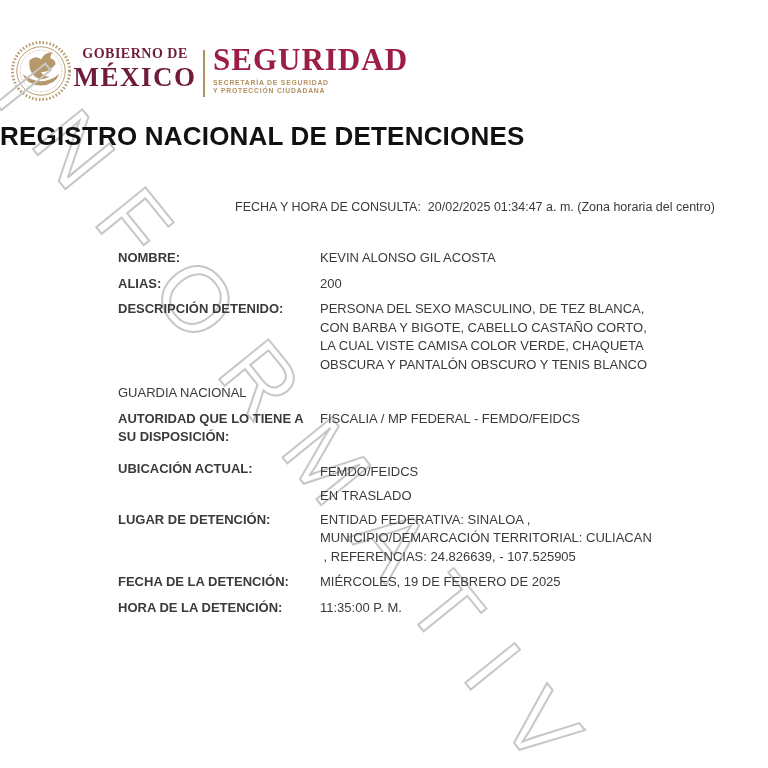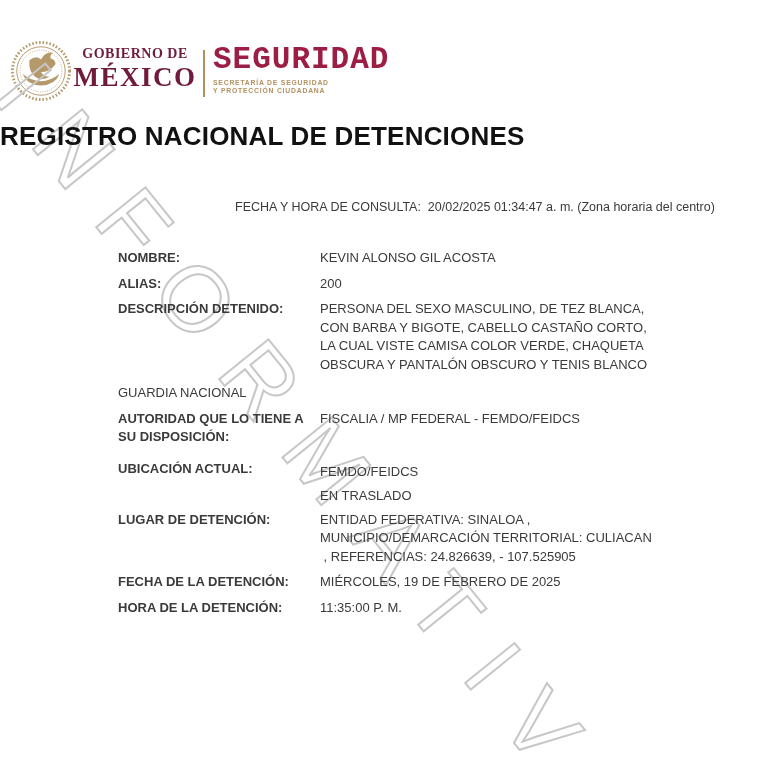--- a/index.html
+++ b/index.html
@@ -21,21 +21,21 @@
   .seal{position:absolute;left:10px;top:40px;width:62px;height:62px;}
   .brand{
     position:absolute;left:72px;top:47px;width:126px;text-align:center;
     font-family:"Liberation Serif",serif;color:#701b3c;font-weight:bold;line-height:1;
   }
   .brand .l1{font-size:14px;letter-spacing:.5px;}
   .brand .l2{font-size:27px;letter-spacing:1.5px;margin-top:3px;}
   .hdr-divider{position:absolute;left:203px;top:50px;width:2px;height:47px;background:#b3905f;}
   .agency{position:absolute;left:213px;top:44px;line-height:1;}
   .agency .name{
-    font-family:Liberation Mono, monospace;font-weight:bold;font-size:31px;
+    font-family:Liberation Serif, serif;font-weight:bold;font-size:31px;
     color:#9d1e45;letter-spacing:1px;
   }
   .agency .sub{
     margin-top:4px;font-size:6.8px;font-weight:bold;color:#b3905f;
     letter-spacing:.8px;line-height:8px;
   }
   
   .doc-title{
     position:absolute;left:0;top:121px;width:768px;text-align:left;z-index:3;
     font-size:26px;font-weight:bold;color:#111;letter-spacing:.2px;

